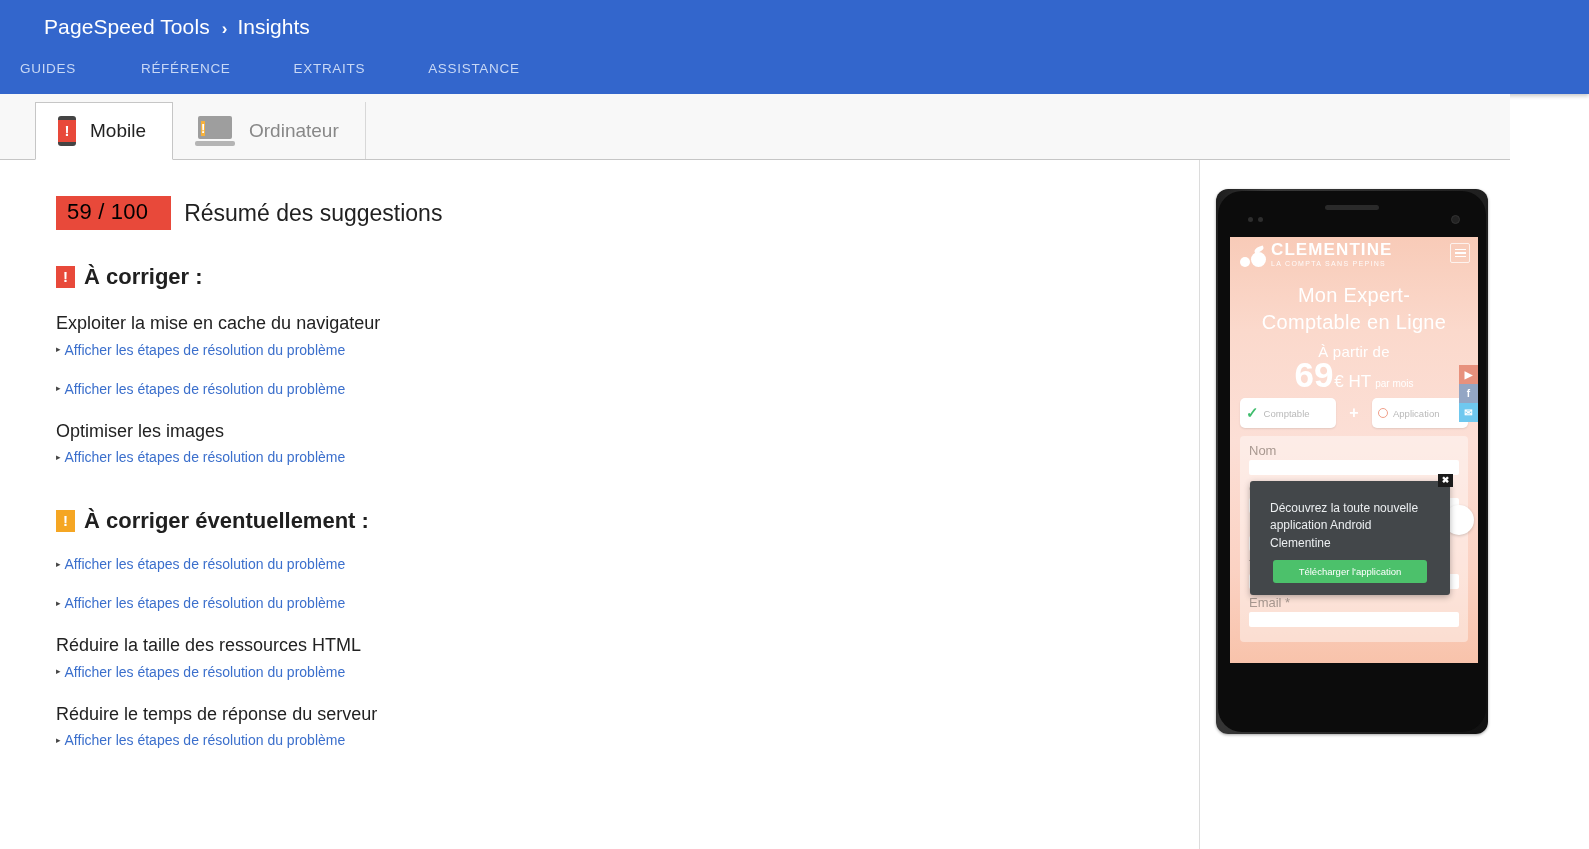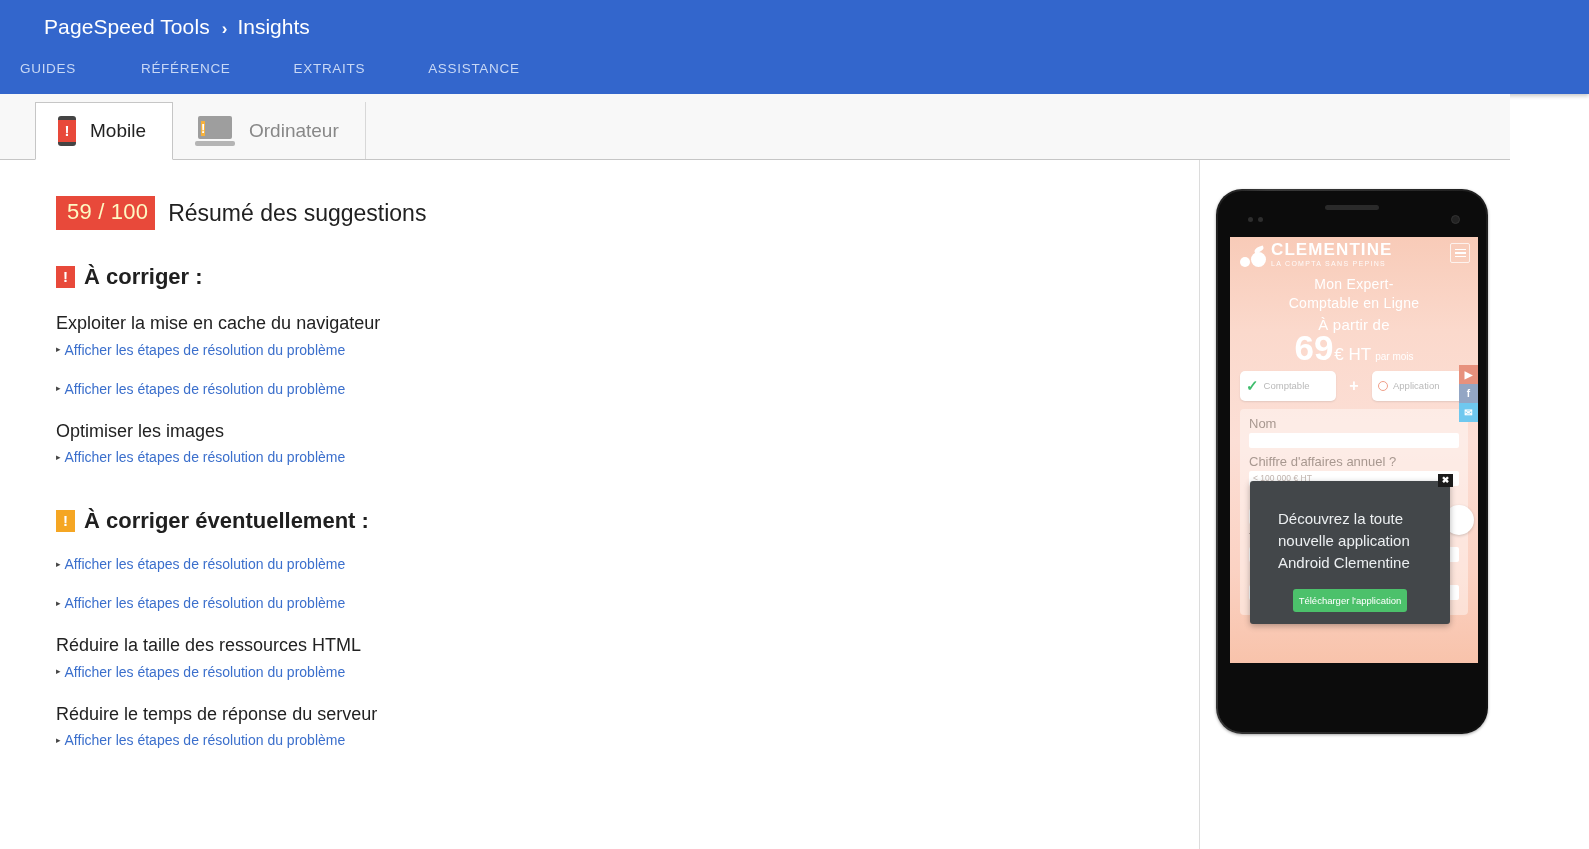--- a/index.html
+++ b/index.html
@@ -168,23 +168,23 @@
   }
 
   
   .score-row {
     display: flex;
     align-items: center;
     margin-bottom: 34px;
   }
   .score-badge {
     background: #e8493a;
-    color: #fef9c3;
+    color: #000000;
     font-size: 22px;
-    padding: 5px 7px 7px 11px;
+    padding: 5px 23px 7px 11px;
     line-height: 1;
     letter-spacing: .2px;
   }
   .score-title {
     font-size: 23px;
     color: #212121;
     margin-left: 13px;
     font-weight: 400;
   }
 
@@ -239,21 +239,21 @@
   .sec-gap { height: 20px; }
 
   
   .phone {
     position: absolute;
     left: 16px;
     top: 29px;
     width: 272px;
     height: 545px;
     background: linear-gradient(100deg,#1c1c1c 0%,#3a3a3a 14%,#2a2a2a 50%,#111111 100%);
-    border-radius: 26px;
+    border-radius: 12px;
     box-shadow: 0 1px 3px rgba(0,0,0,.35);
     padding: 2px;
   }
   .phone-inner {
     width: 100%; height: 100%;
     background: #0c0c0c;
     border-radius: 24px;
     position: relative;
     overflow: hidden;
   }
@@ -350,23 +350,23 @@
   }
   .burger i {
     display: block;
     width: 11px; height: 1.5px;
     background: #ffffff;
     margin: 1px 0;
   }
 
   .hero { text-align: center; padding: 4px 8px 0 8px; }
   .hero h1 {
-    margin: 0;
-    color: #ffffff;
-    font-size: 14px;
+    margin: 7px;
+    color: #ffffff;
+    font-size: 20px;
     font-weight: 400;
     line-height: 1.35;
     letter-spacing: .3px;
   }
   .hero .from {
     color: #ffffff;
     font-size: 15px;
     margin-top: 3px;
     letter-spacing: .2px;
   }
@@ -468,29 +468,29 @@
     position: absolute;
     left: 20px; top: 244px;
     width: 200px;
     background: #43474a;
     border-radius: 3px;
     padding: 11px 12px 12px 12px;
     z-index: 20;
     box-shadow: 0 2px 6px rgba(0,0,0,.3);
   }
   .promo p {
-    margin: 16px;
+    margin: 8px;
     color: #eceff1;
-    font-size: 15px;
+    font-size: 12px;
     line-height: 1.45;
   }
   .promo .dl-btn {
     display: block;
     margin: 8px auto 0 auto;
-    width: 114px;
+    width: 154px;
     background: #4cc16b;
     color: #ffffff;
     font-size: 9.5px;
     text-align: center;
     padding: 6px 0;
     border-radius: 3px;
     border: none;
     cursor: pointer;
     font-family: "Liberation Sans", sans-serif;
   }

